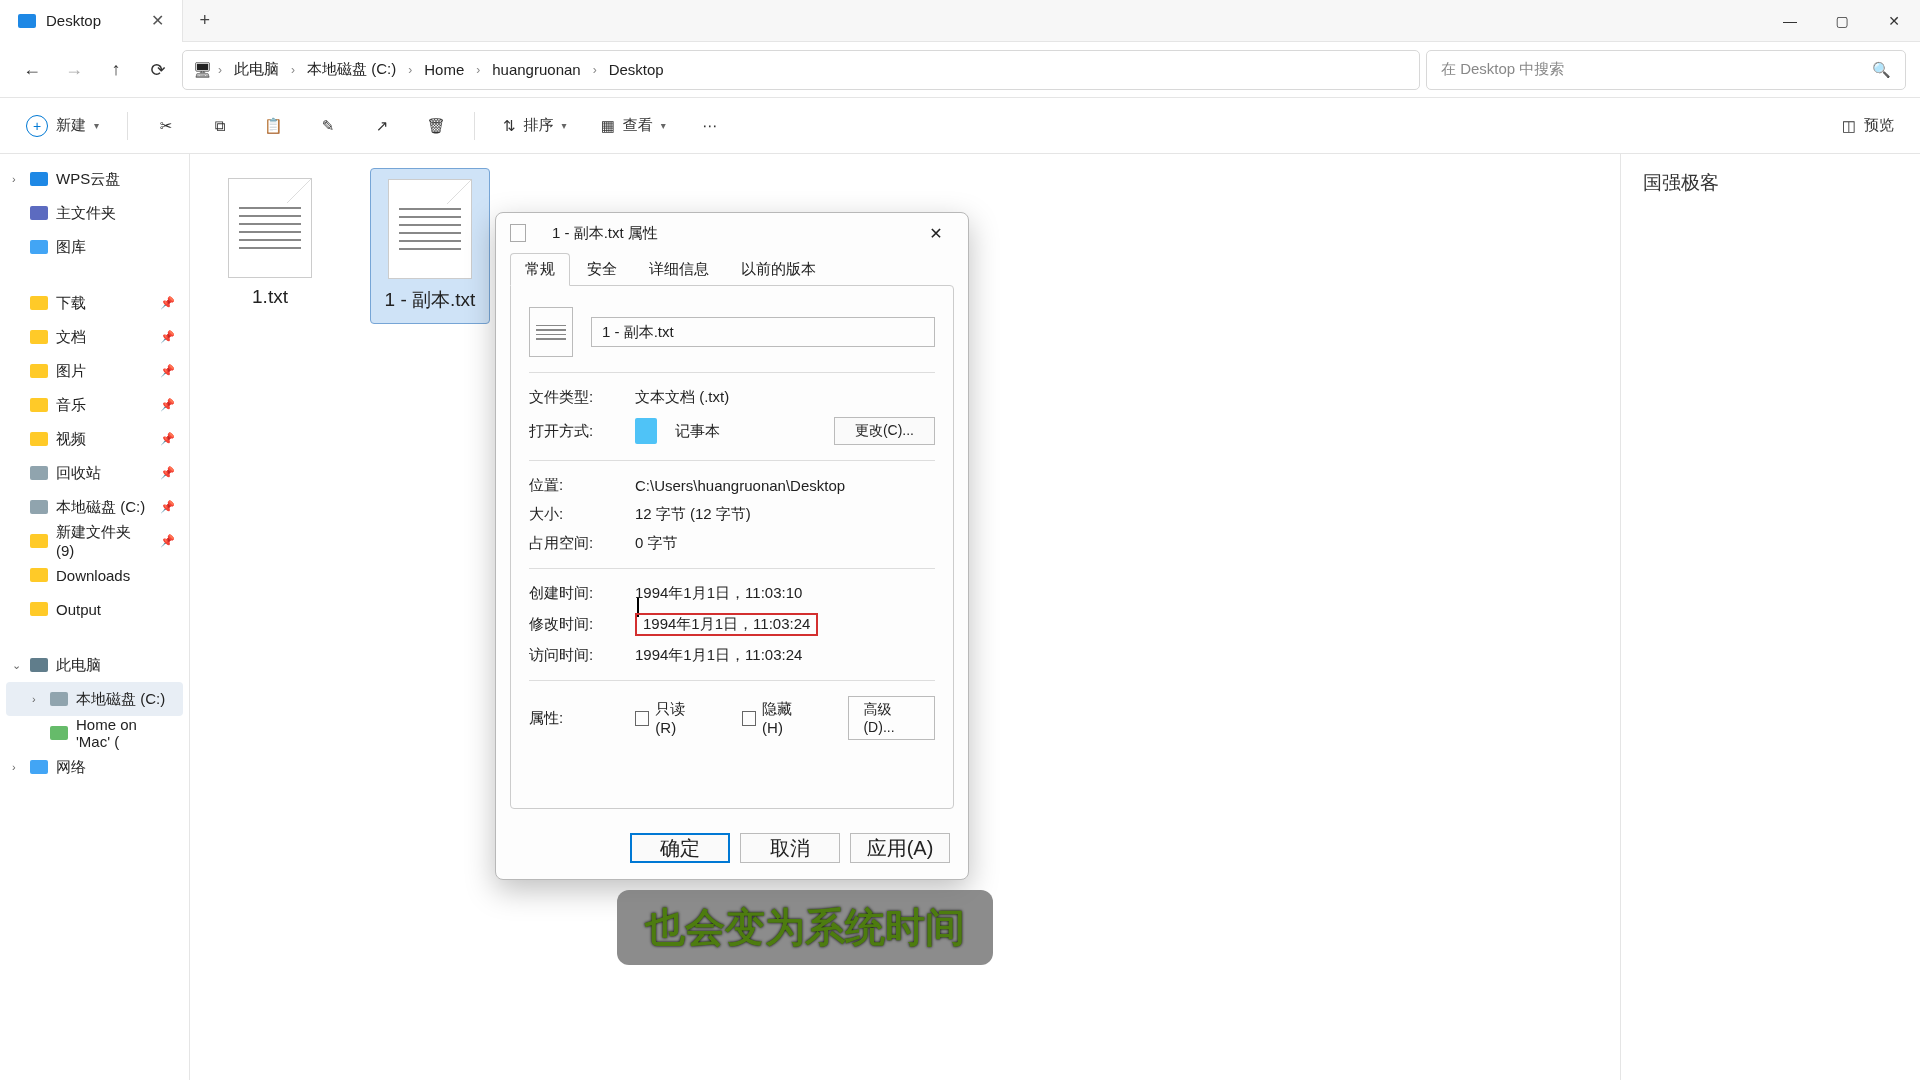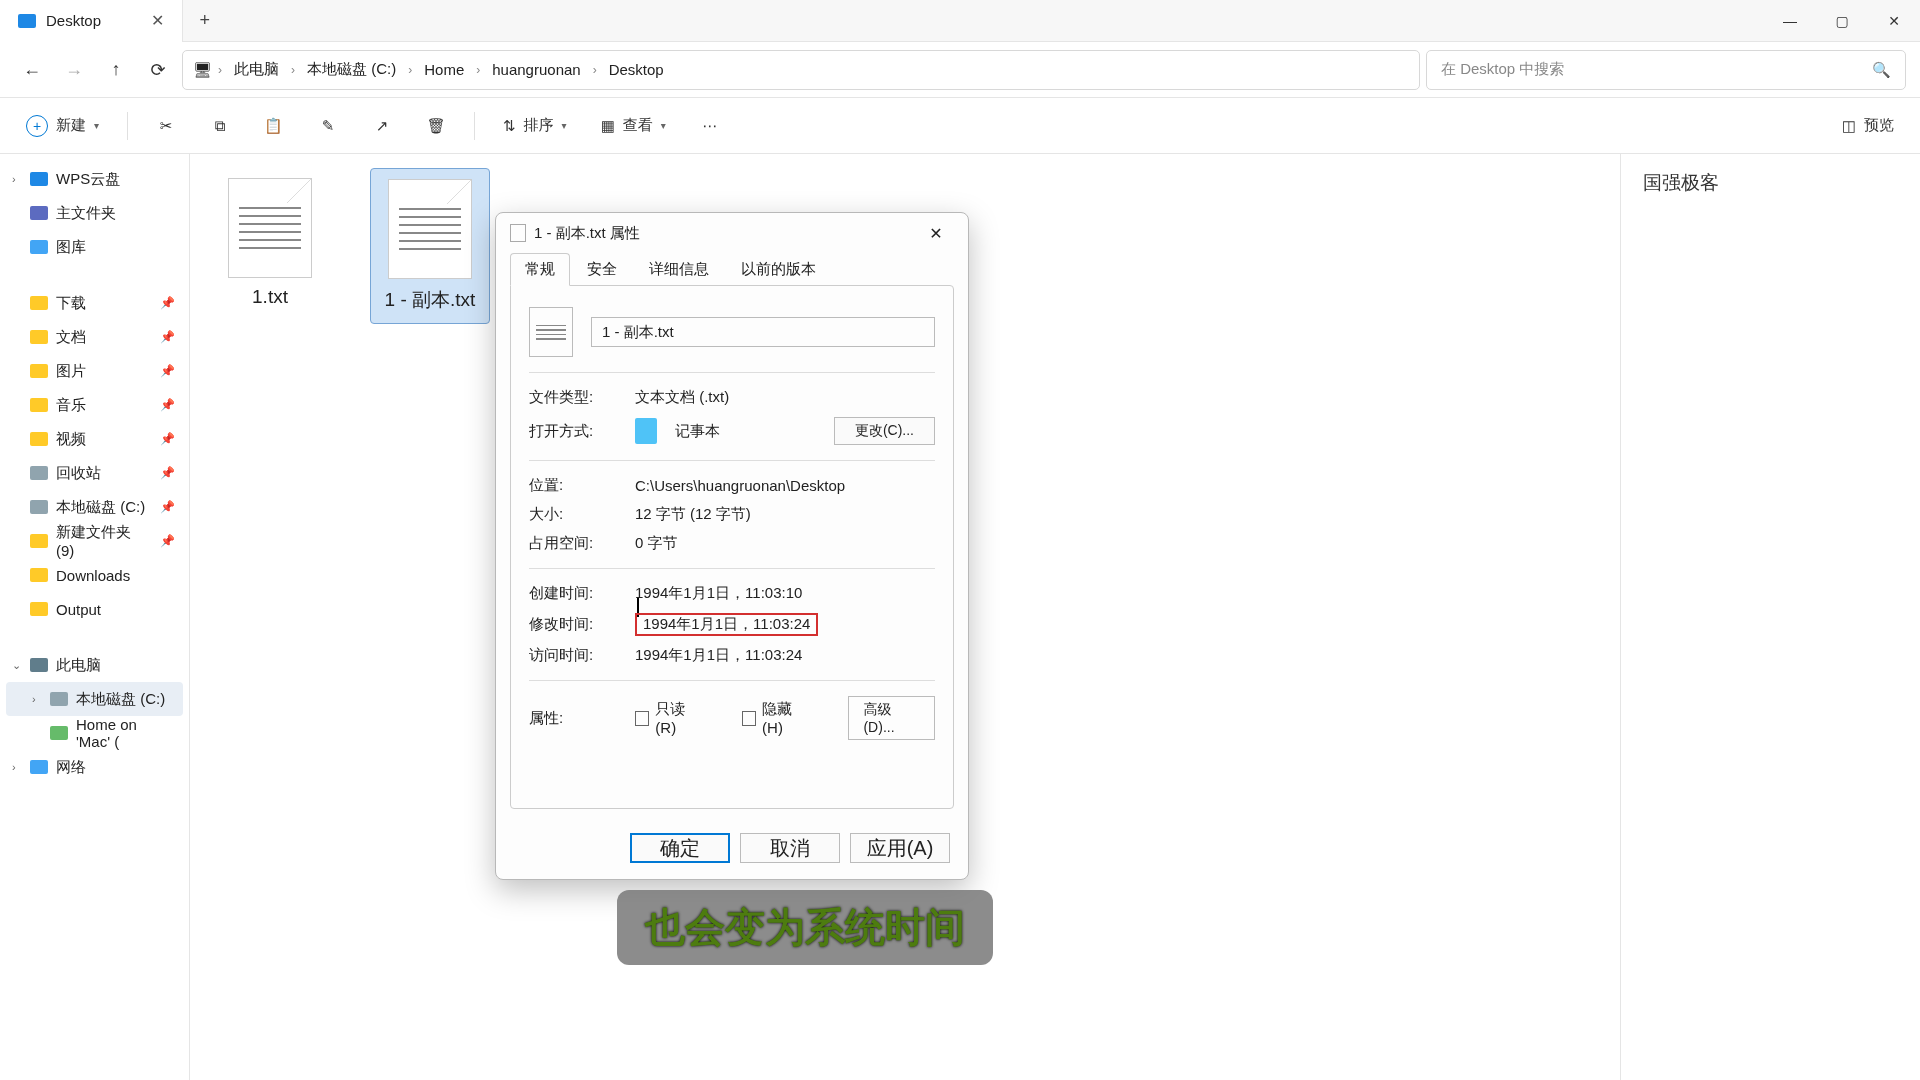--- a/index.html
+++ b/index.html
@@ -56,21 +56,21 @@
 .file-item.selected { background: #cfe3f7; border: 1px solid #76a5d6; }
 .file-icon { width: 84px; height: 100px; background: #fff; border: 1px solid #ccc; position: relative; display: flex; flex-direction: column; justify-content: center; padding: 14px 10px; gap: 6px; }
 .file-icon::before { content: ""; position: absolute; top: 0; right: 0; width: 24px; height: 24px; background: linear-gradient(135deg, transparent 48%, #ddd 50%, #fff 52%); }
 .file-line { height: 2px; background: #888; }
 .file-name { font-size: 19px; text-align: center; }
 
 .right-panel { width: 300px; border-left: 1px solid #e5e5e5; padding: 16px 22px; font-size: 19px; color: #333; }
 
 
 .dlg { position: absolute; left: 495px; top: 212px; width: 474px; height: 668px; background: #fdfdfd; border: 1px solid #b8b8b8; box-shadow: 0 10px 30px rgba(0,0,0,0.25); border-radius: 8px; display: flex; flex-direction: column; }
-.dlg-title { height: 40px; display: flex; align-items: center; padding: 0 14px; gap: 8px; justify-content: center; }
+.dlg-title { height: 40px; display: flex; align-items: center; padding: 0 14px; gap: 26px; justify-content: center; }
 .dlg-title-icon { width: 16px; height: 18px; border: 1px solid #aaa; }
 .dlg-close { margin-left: auto; width: 36px; height: 32px; display: flex; align-items: center; justify-content: center; font-size: 16px; }
 .dlg-tabs { display: flex; padding: 0 14px; gap: 2px; }
 .dlg-tab { padding: 6px 14px; font-size: 15px; border: 1px solid transparent; border-radius: 4px 4px 0 0; }
 .dlg-tab.active { background: #fdfdfd; border-color: #ccc; border-bottom-color: #fdfdfd; position: relative; z-index: 2; }
 .dlg-body { margin: -1px 14px 14px; border: 1px solid #ccc; border-radius: 0 4px 4px 4px; flex: 1; padding: 16px 18px; font-size: 15px; position: relative; z-index: 1; }
 .dlg-row { display: flex; align-items: center; padding: 5px 0; gap: 18px; }
 .dlg-label { width: 88px; flex-shrink: 0; }
 .dlg-fname { flex: 1; border: 1px solid #bbb; padding: 5px 10px; height: 30px; display: flex; align-items: center; }
 .dlg-icon-big { width: 44px; height: 50px; border: 1px solid #bbb; position: relative; display: flex; flex-direction: column; justify-content: center; padding: 8px 6px; gap: 3px; }

